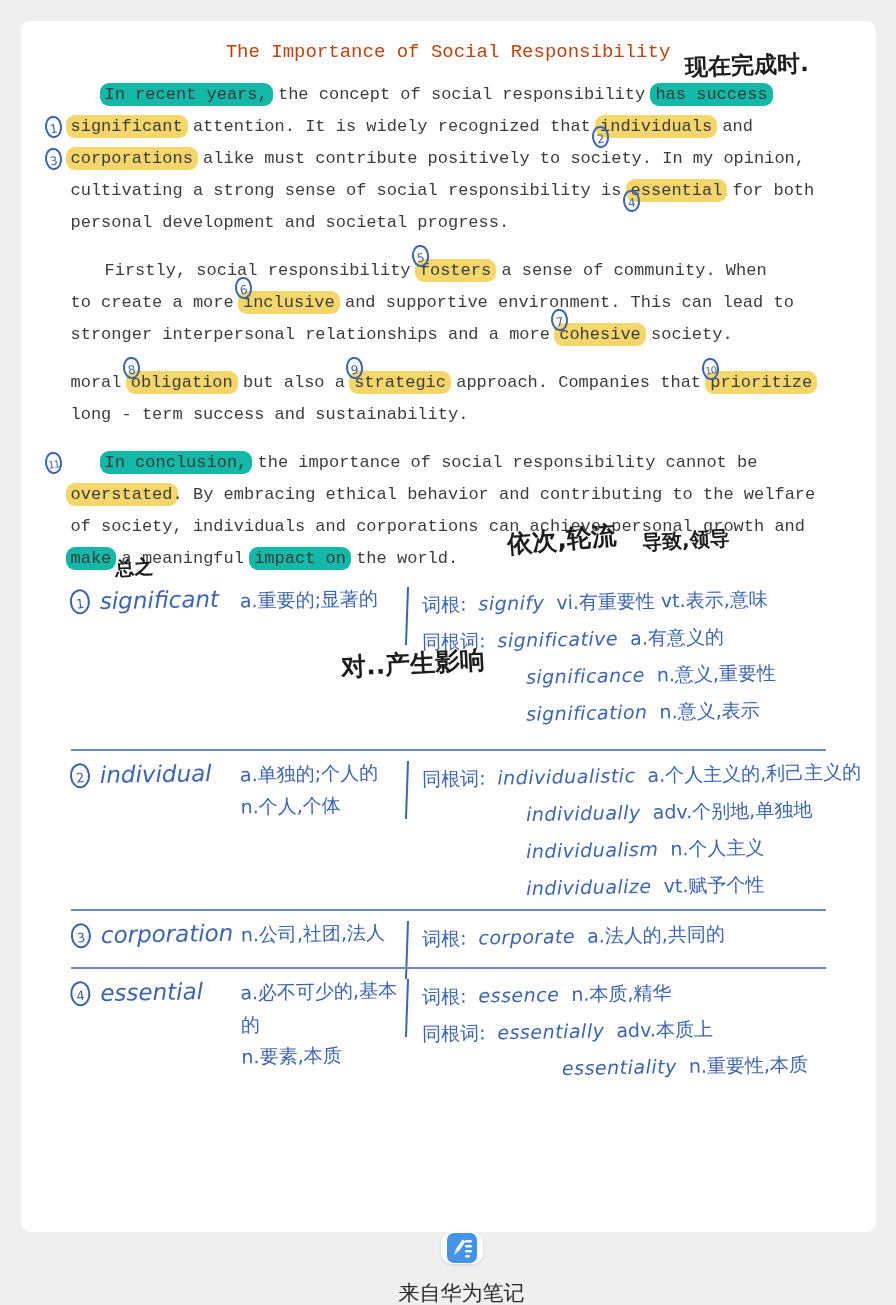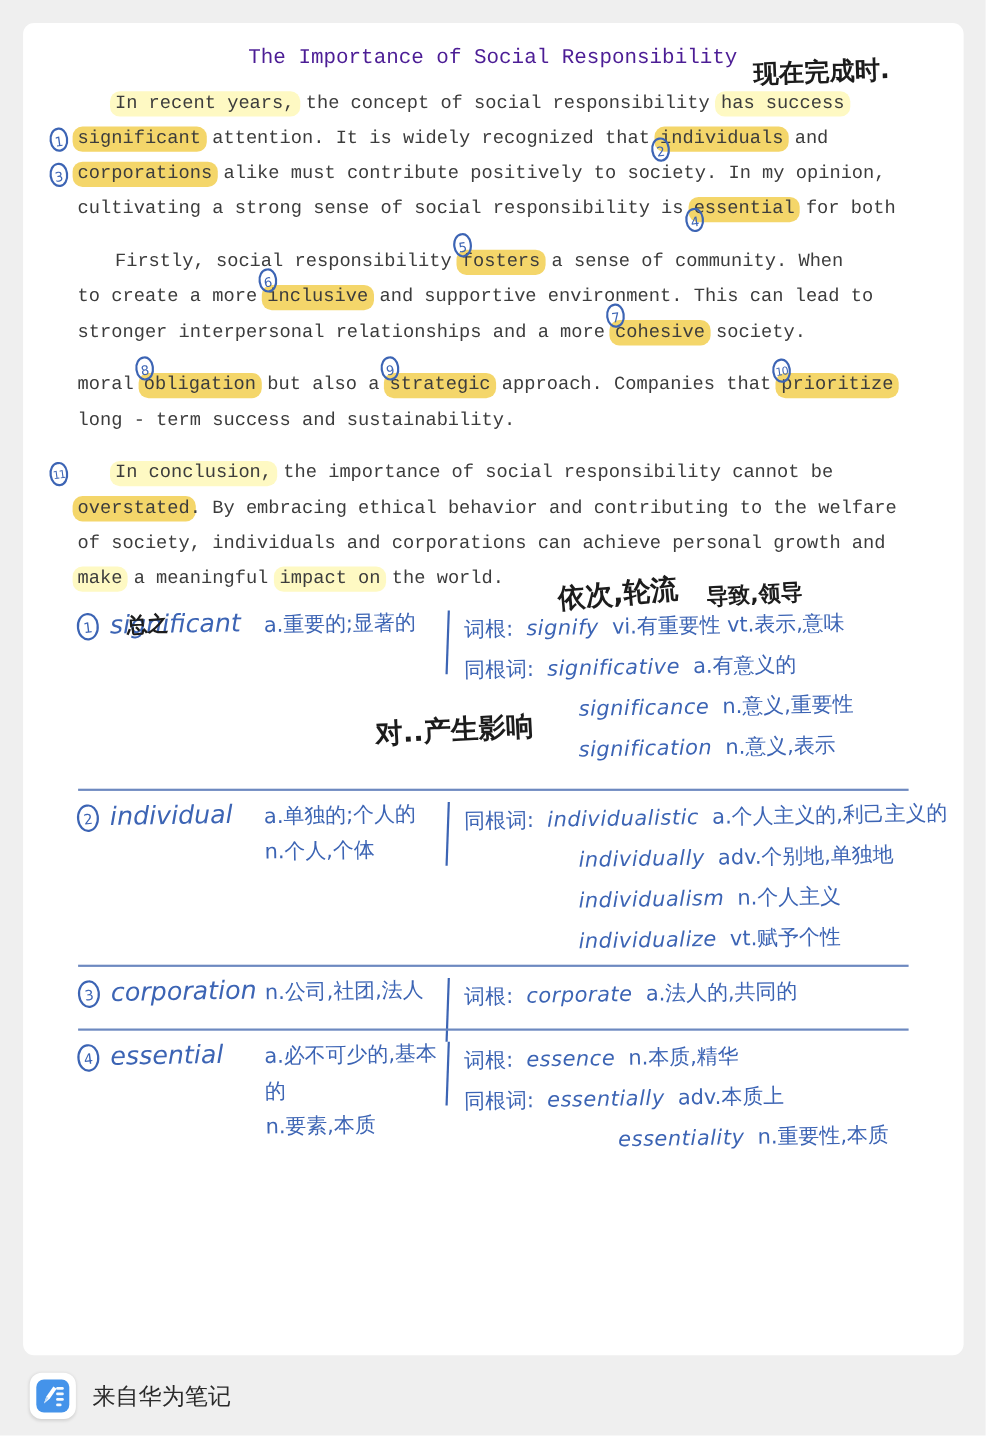--- a/index.html
+++ b/index.html
@@ -18,21 +18,21 @@
     padding:16px 50px 16px 50px;
     background:#ffffff;
     border-radius:10px;
   }
   
   .essay-title{
     text-align:center;
     font-family:"Liberation Mono","DejaVu Sans Mono",monospace;
     font-size:19px;
     line-height:30px;
-    color:#4c1d95;
+    color:#c2410c;
     white-space:pre;
   }
   .essay{margin-top:12px;}
   .essay-para{margin:0 0 16px 0;}
   .essay-para:last-child{margin-bottom:0;}
   .essay-line{
     position:relative;
     height:32px;
     line-height:32px;
     font-family:"Liberation Mono","DejaVu Sans Mono",monospace;
@@ -41,21 +41,21 @@
     white-space:pre;
   }
   .essay-line.indent{padding-left:34px;}
   .hl-yellow{
     background:#f4d66a;
     border-radius:9px;
     padding:2px 5px;
     margin:-2px -5px;
   }
   .hl-green{
-    background:#fef9c3;
+    background:#14b8a6;
     border-radius:9px;
     padding:2px 5px;
     margin:-2px -5px;
   }
   .num-marker{
     display:inline-block;
     position:relative;
     width:17px;height:22px;
     border:2px solid #3c64b4;
     border-radius:50% 45% 50% 48%;
@@ -150,20 +150,21 @@
   .v-gloss{}
   
   .footer{
     position:absolute;
     left:0;bottom:0;
     width:100%;height:73px;
     display:flex;align-items:center;
     padding-left:27px;
     box-sizing:border-box;
     gap:15px;
+    flex-direction:column;
   }
   .app-icon-wrap{
     width:42px;height:42px;
     background:#ffffff;
     border-radius:11px;
     box-shadow:0 1px 3px rgba(0,0,0,.12);
     display:flex;align-items:center;justify-content:center;
   }
   .footer-label{
     font-size:21px;
@@ -174,20 +175,21 @@
 <body>
 
 <div class="note-card">
   <div class="essay-title">The Importance of Social Responsibility</div>
   <div class="essay" id="essay">
       <div class="essay-para">
         <div class="essay-line indent"><span class="hl-green">In recent years,</span><span class="seg"> the concept of social responsibility </span><span class="hl-green">has success</span></div>
         <div class="essay-line"><span class="num-marker margin">1</span><span class="hl-yellow">significant</span><span class="seg"> attention. It is widely recognized that </span><span class="num-marker below">2</span><span class="hl-yellow">individuals</span><span class="seg"> and</span></div>
         <div class="essay-line"><span class="num-marker margin">3</span><span class="hl-yellow">corporations</span><span class="seg"> alike must contribute positively to society. In my opinion,</span></div>
         <div class="essay-line"><span class="seg">cultivating a strong sense of social responsibility is </span><span class="num-marker below">4</span><span class="hl-yellow">essential</span><span class="seg"> for both</span></div>
+        <div class="essay-line"><span class="seg">personal development and societal progress.</span></div>
       </div>
       <div class="essay-para">
         <div class="essay-line indent"><span class="seg">Firstly, social responsibility </span><span class="num-marker above">5</span><span class="hl-yellow">fosters</span><span class="seg"> a sense of community. When</span></div>
         <div class="essay-line"><span class="seg">to create a more </span><span class="num-marker above">6</span><span class="hl-yellow">inclusive</span><span class="seg"> and supportive environment. This can lead to</span></div>
         <div class="essay-line"><span class="seg">stronger interpersonal relationships and a more </span><span class="num-marker above">7</span><span class="hl-yellow">cohesive</span><span class="seg"> society.</span></div>
       </div>
       <div class="essay-para">
         <div class="essay-line"><span class="seg">moral </span><span class="num-marker above">8</span><span class="hl-yellow">obligation</span><span class="seg"> but also a </span><span class="num-marker above">9</span><span class="hl-yellow">strategic</span><span class="seg"> approach. Companies that </span><span class="num-marker above wide">10</span><span class="hl-yellow">prioritize</span></div>
         <div class="essay-line"><span class="seg">long - term success and sustainability.</span></div>
       </div>

